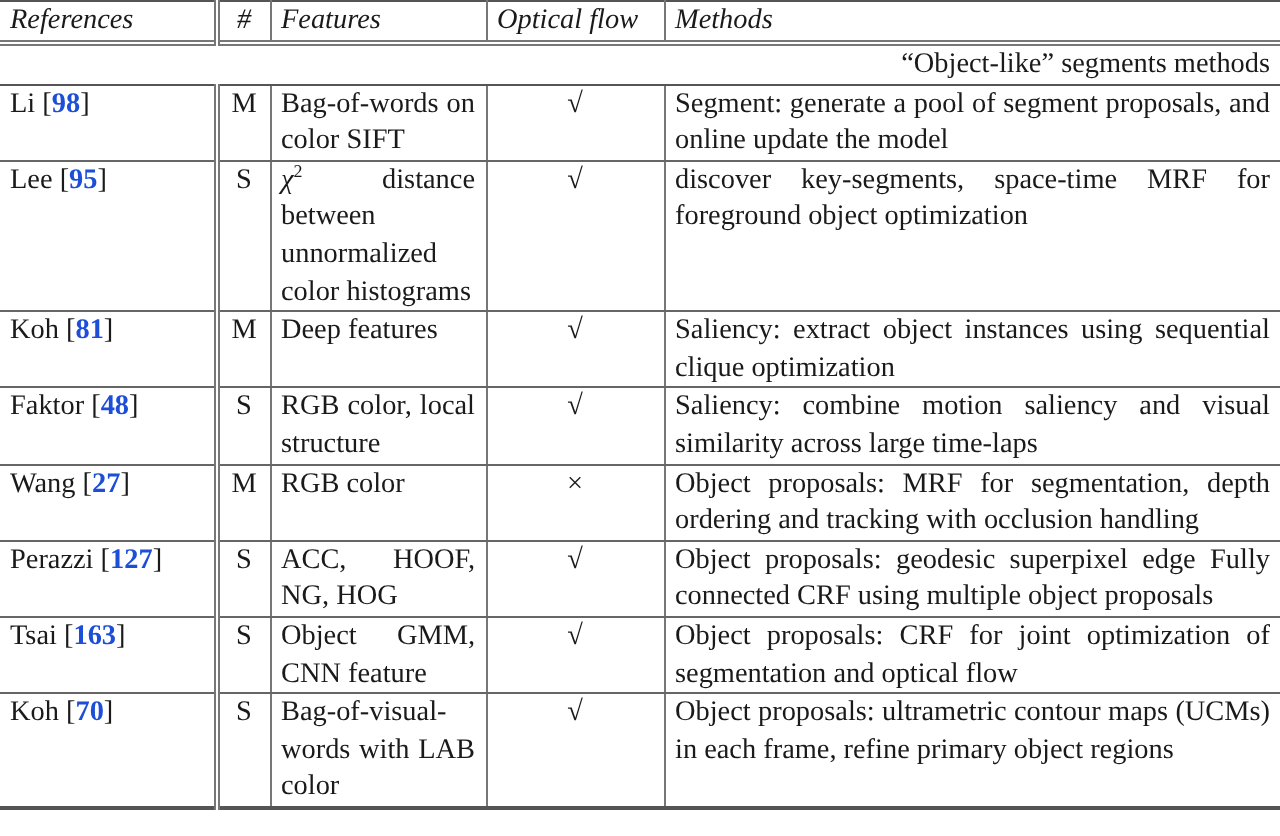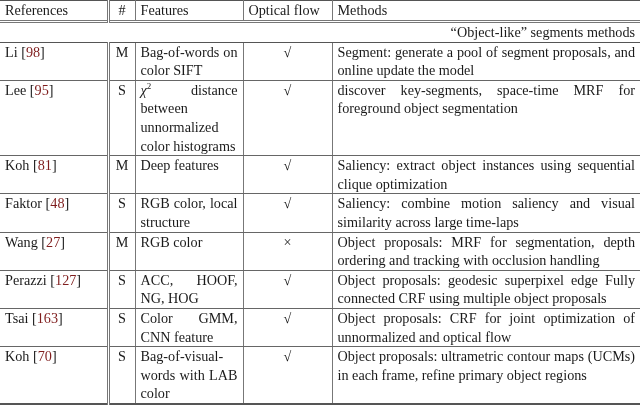--- a/index.html
+++ b/index.html
@@ -4,29 +4,29 @@
 <style>
   html, body { margin:0; padding:0; background:#ffffff; }
   body { width:640px; height:418px; overflow:hidden; font-family:"Liberation Serif","DejaVu Serif",serif; color:#1a1a1a; }
   table { border-collapse:collapse; width:640px; table-layout:fixed; font-size:14.2px; line-height:18.6px; }
   td, th { padding:0 5px; vertical-align:top; font-weight:normal; }
   col.c-ref { width:108px; }
   col.c-num { width:27px; }
   col.c-feat { width:108px; }
   col.c-flow { width:89px; }
   col.c-meth { width:308px; }
-  thead th { text-align:left; border-top:1.3px solid #555; border-bottom:1.3px solid #555; height:19px; }
+  thead th { text-align:left; border-top:1.3px solid #555; border-bottom:1.3px solid #555; height:19px;font-style:italic; }
   .vsep { border-right:1.3px solid #777; }
   .vsep-dbl { border-right:3px double #777; }
   th.num, td.num { text-align:center; }
   th.flow, td.flow { text-align:center; }
   tr.section td { text-align:right; border-top:1.3px solid #555; border-bottom:1.3px solid #555; height:18px; }
   tbody.rows tr td { border-bottom:1.3px solid #666; }
   tbody.rows tr:last-child td { border-bottom:2px solid #555; }
-  .cite { color:#7f1d1d; }
+  .cite { color:#1d4ed8;font-weight:bold; }
   td.feat, td.meth { text-align:justify; }
   .sup { font-size:9px; vertical-align:super; line-height:0; }
   .chi { font-style:italic; }
 </style>
 </head>
 <body>
 
 <table>
   <colgroup>
     <col class="c-ref">
@@ -55,21 +55,21 @@
         <td class="num vsep">M</td>
         <td class="feat vsep">Bag-of-words on color SIFT</td>
         <td class="flow vsep">√</td>
         <td class="meth">Segment: generate a pool of segment proposals, and online update the model</td>
       </tr>
       <tr style="height: 69px;">
         <td class="vsep-dbl"><span>Lee</span> [<span class="cite">95</span>]</td>
         <td class="num vsep">S</td>
         <td class="feat vsep"><span class="chi">χ</span><span class="sup">2</span><span> distance between unnormalized color histograms</span></td>
         <td class="flow vsep">√</td>
-        <td class="meth">discover key-segments, space-time MRF for foreground object segmentation</td>
+        <td class="meth">discover key-segments, space-time MRF for foreground object optimization</td>
       </tr>
       <tr style="height: 38px;">
         <td class="vsep-dbl"><span>Koh</span> [<span class="cite">81</span>]</td>
         <td class="num vsep">M</td>
         <td class="feat vsep">Deep features</td>
         <td class="flow vsep">√</td>
         <td class="meth">Saliency: extract object instances using sequential clique optimization</td>
       </tr>
       <tr style="height: 37px; margin-top: 46px;">
         <td class="vsep-dbl"><span>Faktor</span> [<span class="cite">48</span>]</td>
@@ -88,23 +88,23 @@
       <tr style="height: 37px; border-radius: 16px;">
         <td class="vsep-dbl"><span>Perazzi</span> [<span class="cite">127</span>]</td>
         <td class="num vsep">S</td>
         <td class="feat vsep">ACC, HOOF, NG, HOG</td>
         <td class="flow vsep">√</td>
         <td class="meth">Object proposals: geodesic superpixel edge Fully connected CRF using multiple object proposals</td>
       </tr>
       <tr style="height: 38px;">
         <td class="vsep-dbl"><span>Tsai</span> [<span class="cite">163</span>]</td>
         <td class="num vsep">S</td>
-        <td class="feat vsep">Color GMM, CNN feature</td>
+        <td class="feat vsep">Object GMM, CNN feature</td>
         <td class="flow vsep">√</td>
-        <td class="meth">Object proposals: CRF for joint optimization of unnormalized and optical flow</td>
+        <td class="meth">Object proposals: CRF for joint optimization of segmentation and optical flow</td>
       </tr>
       <tr style="height: 45px;">
         <td class="vsep-dbl"><span>Koh</span> [<span class="cite">70</span>]</td>
         <td class="num vsep">S</td>
         <td class="feat vsep">Bag-of-visual-words with LAB color</td>
         <td class="flow vsep">√</td>
         <td class="meth">Object proposals: ultrametric contour maps (UCMs) in each frame, refine primary object regions</td>
       </tr>
     </tbody>
 </table>

